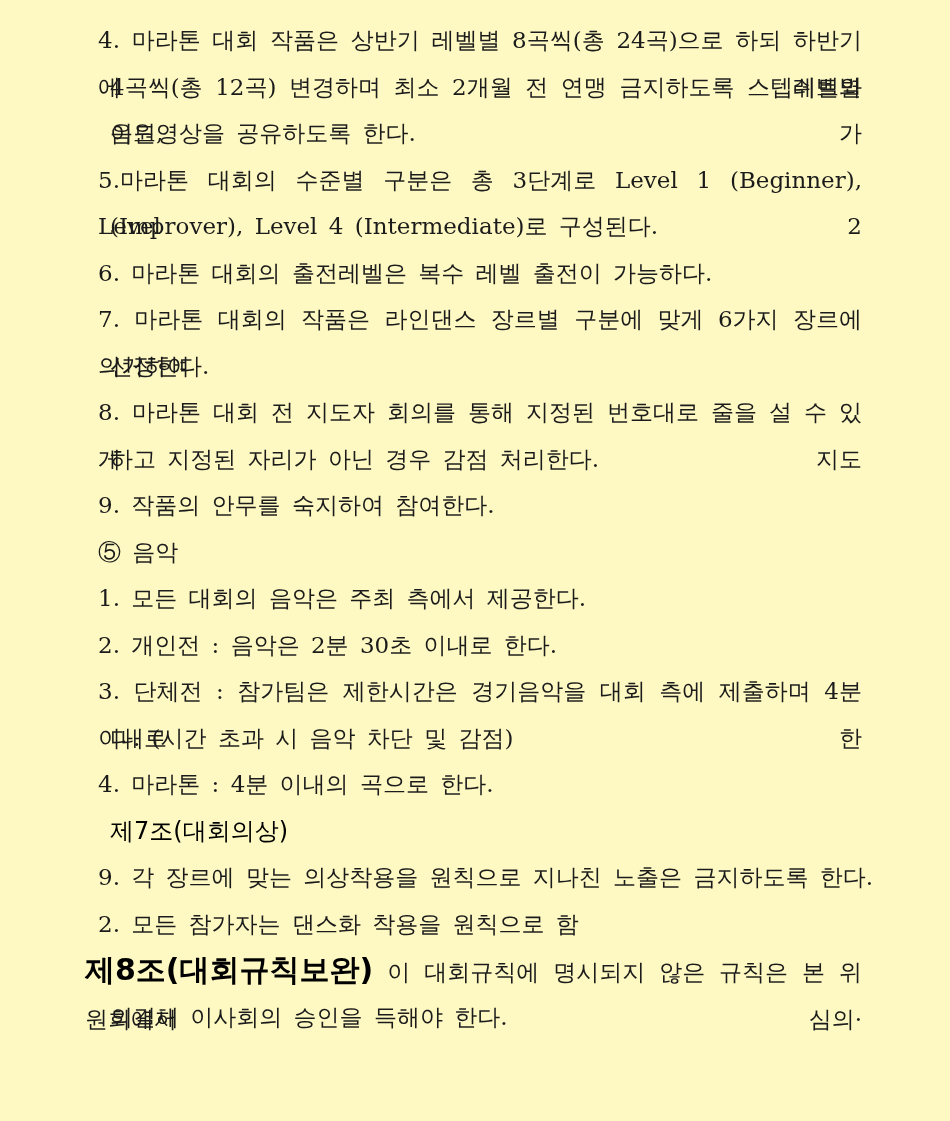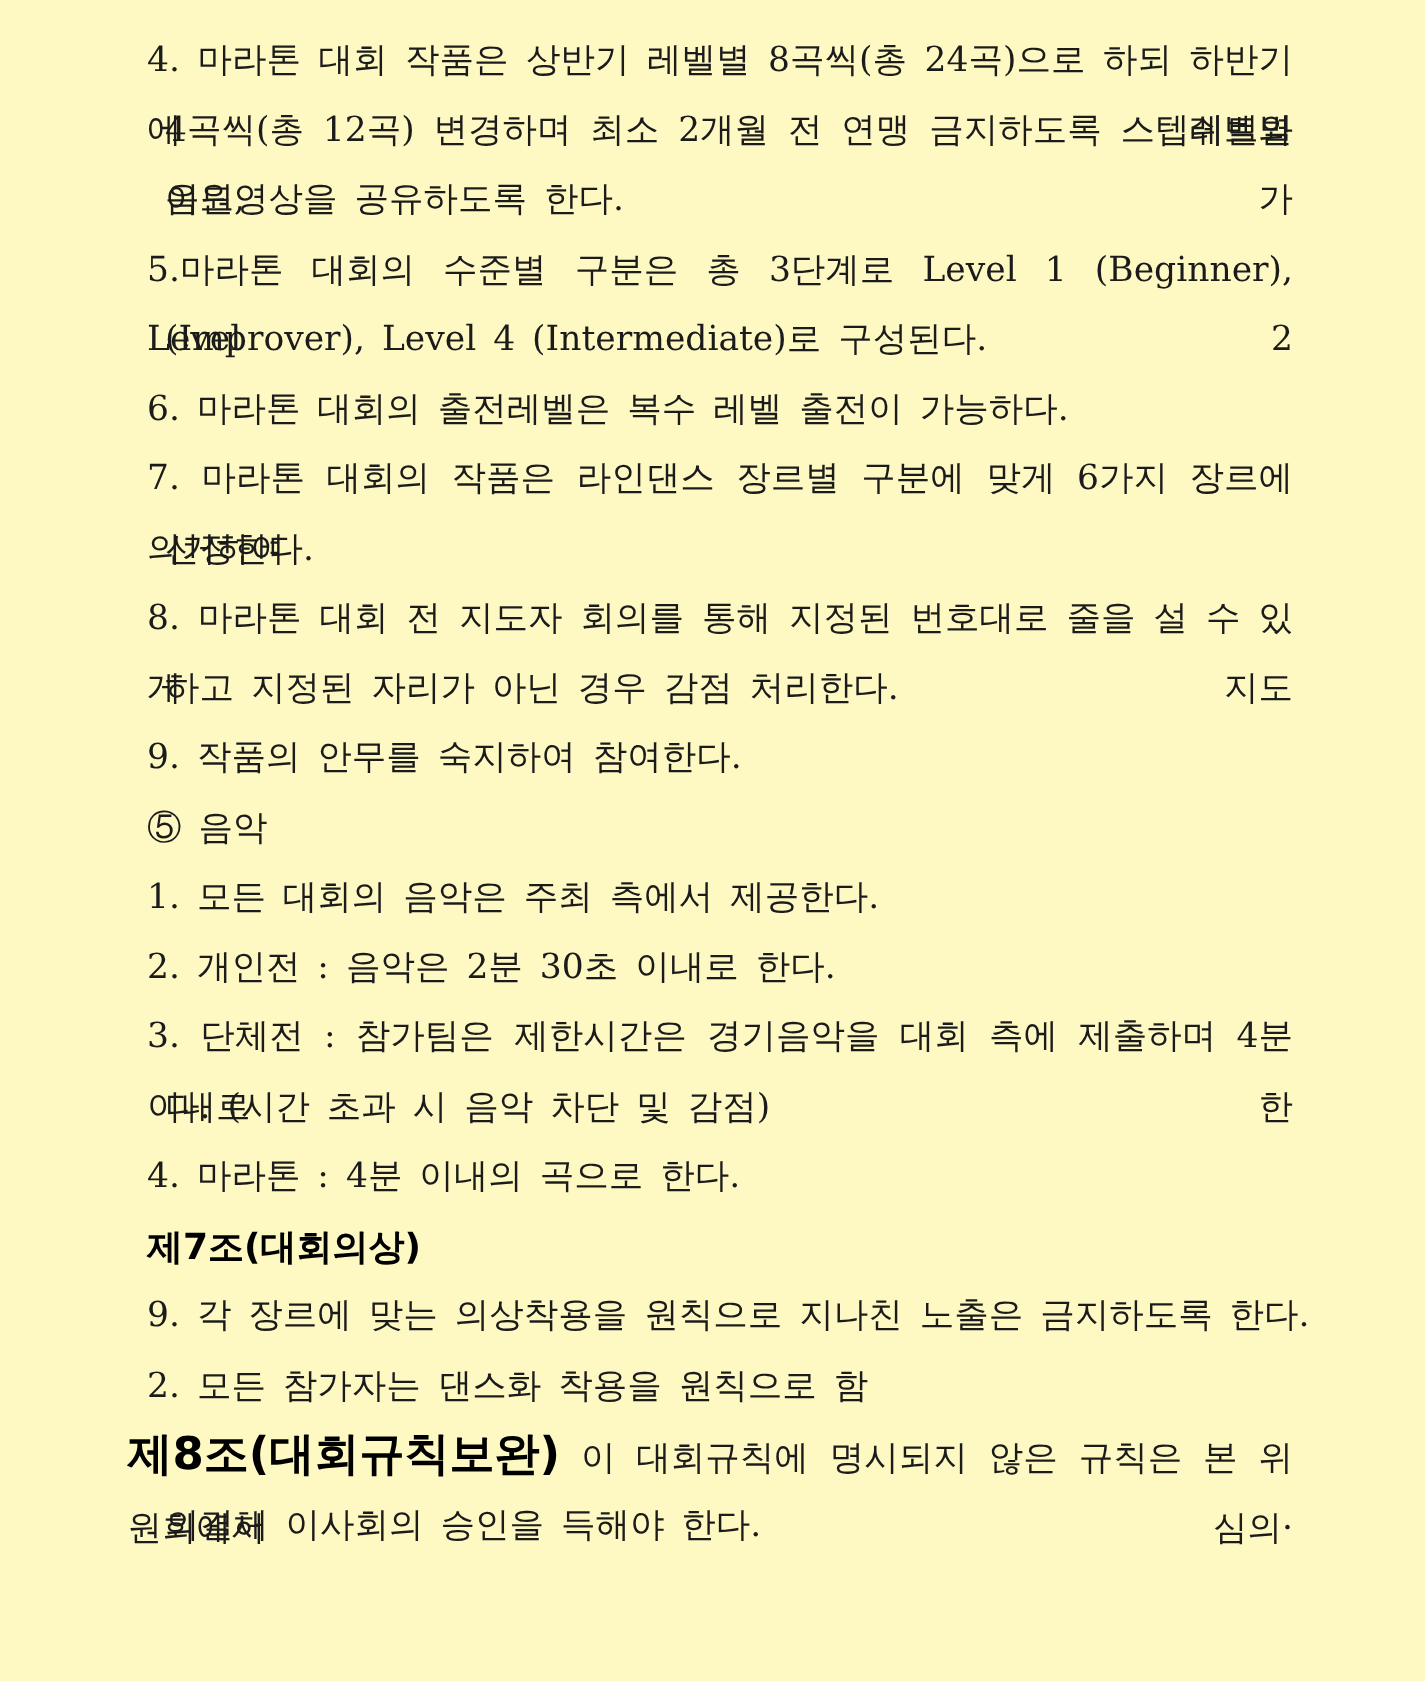--- a/index.html
+++ b/index.html
@@ -36,23 +36,23 @@
   
   .line.j {
     white-space: normal;
     text-align: justify;
     text-align-last: justify;
   }
   
   .line.cont { margin-left: 12px; }
   
   .line.heading {
-    margin-left: 0;
+    margin-left: 12px;
     font-family: "DejaVu Sans", "Liberation Sans", sans-serif;
-    font-weight: 700;
+    font-weight: 400;
     font-size: 24px;
     color: #000000;
   }
   
   .line.article8 { margin-left: -13px; }
   .inline-heading {
     font-family: "DejaVu Sans", "Liberation Sans", sans-serif;
     font-weight: 700;
     font-size: 30px;
     color: #000000;

